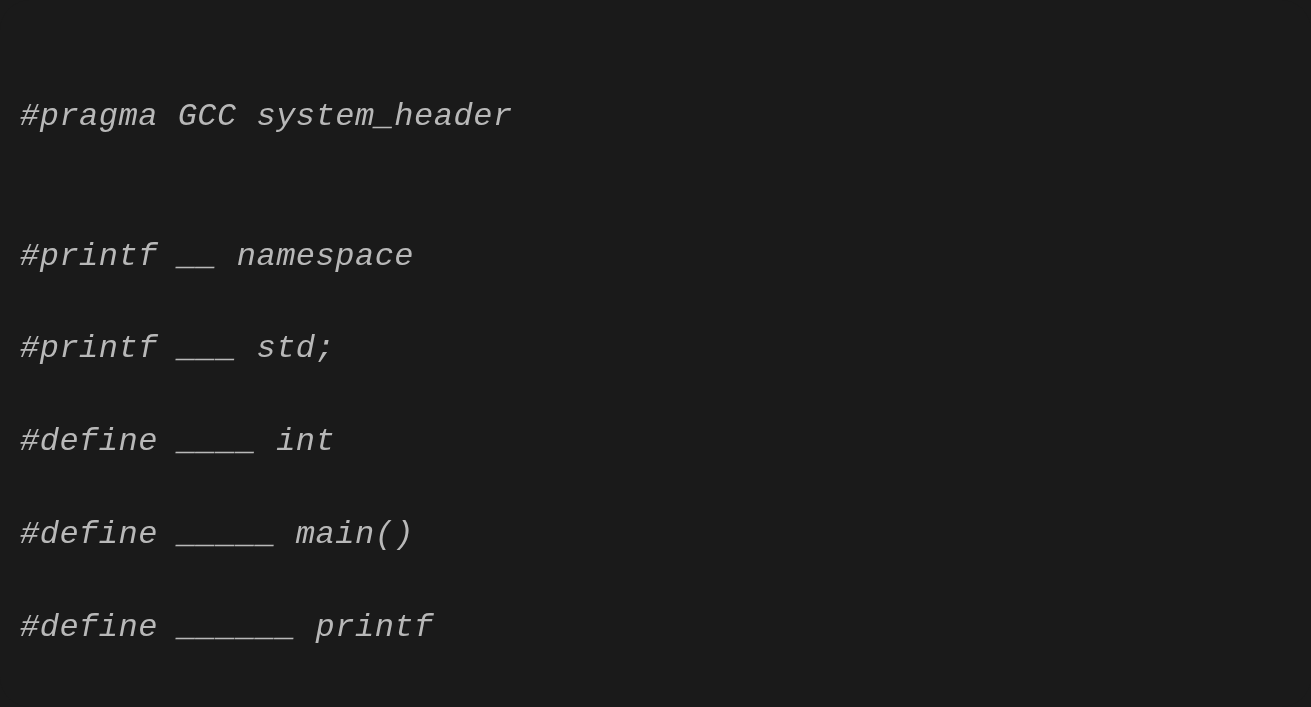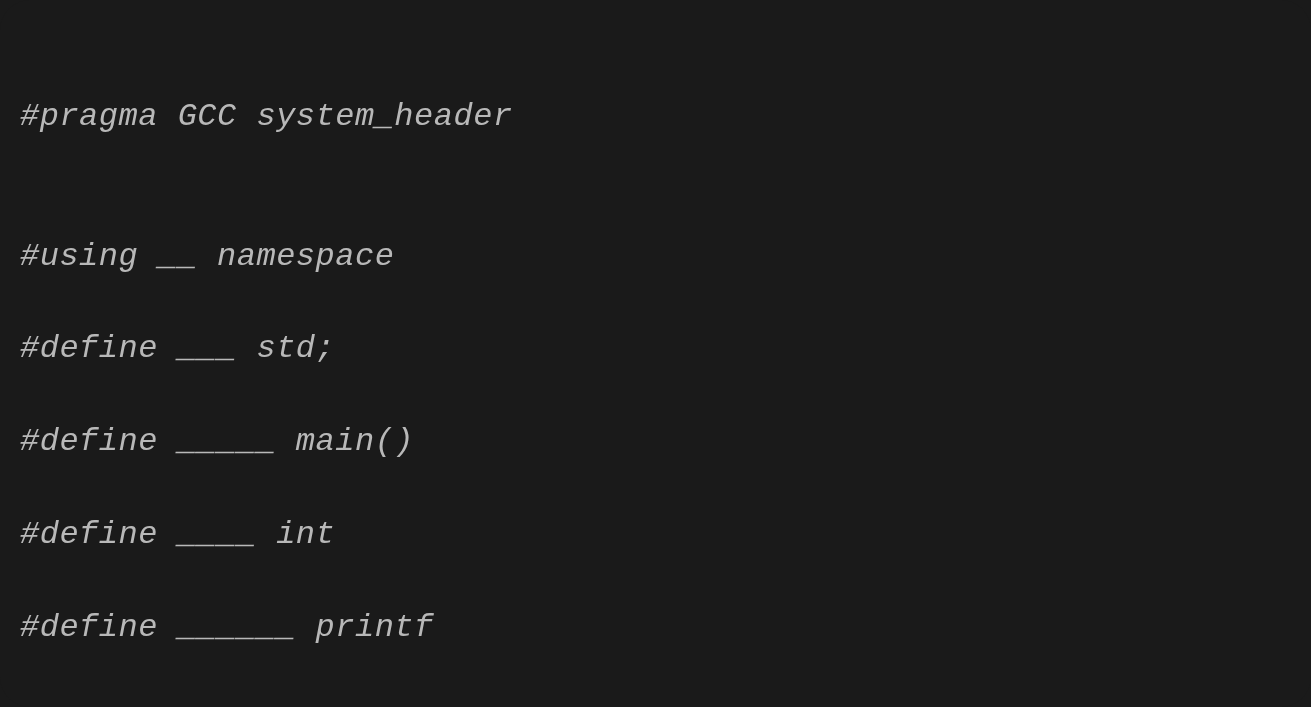--- a/index.html
+++ b/index.html
@@ -29,22 +29,22 @@
   .code-line {
     display: block;
   }
 </style>
 </head>
 <body>
 
 <div class="code-editor">
 <span class="code-line">#pragma GCC system_header</span>
 <span class="code-line"></span>
-<span class="code-line">#using __ namespace</span>
-<span class="code-line">#define ___ std;</span>
+<span class="code-line">#printf __ namespace</span>
+<span class="code-line">#printf ___ std;</span>
+<span class="code-line">#define ____ int</span>
 <span class="code-line">#define _____ main()</span>
-<span class="code-line">#define ____ int</span>
 <span class="code-line">#define ______ printf</span>
 
 
 
 
 </div>
 
 </body></html>

